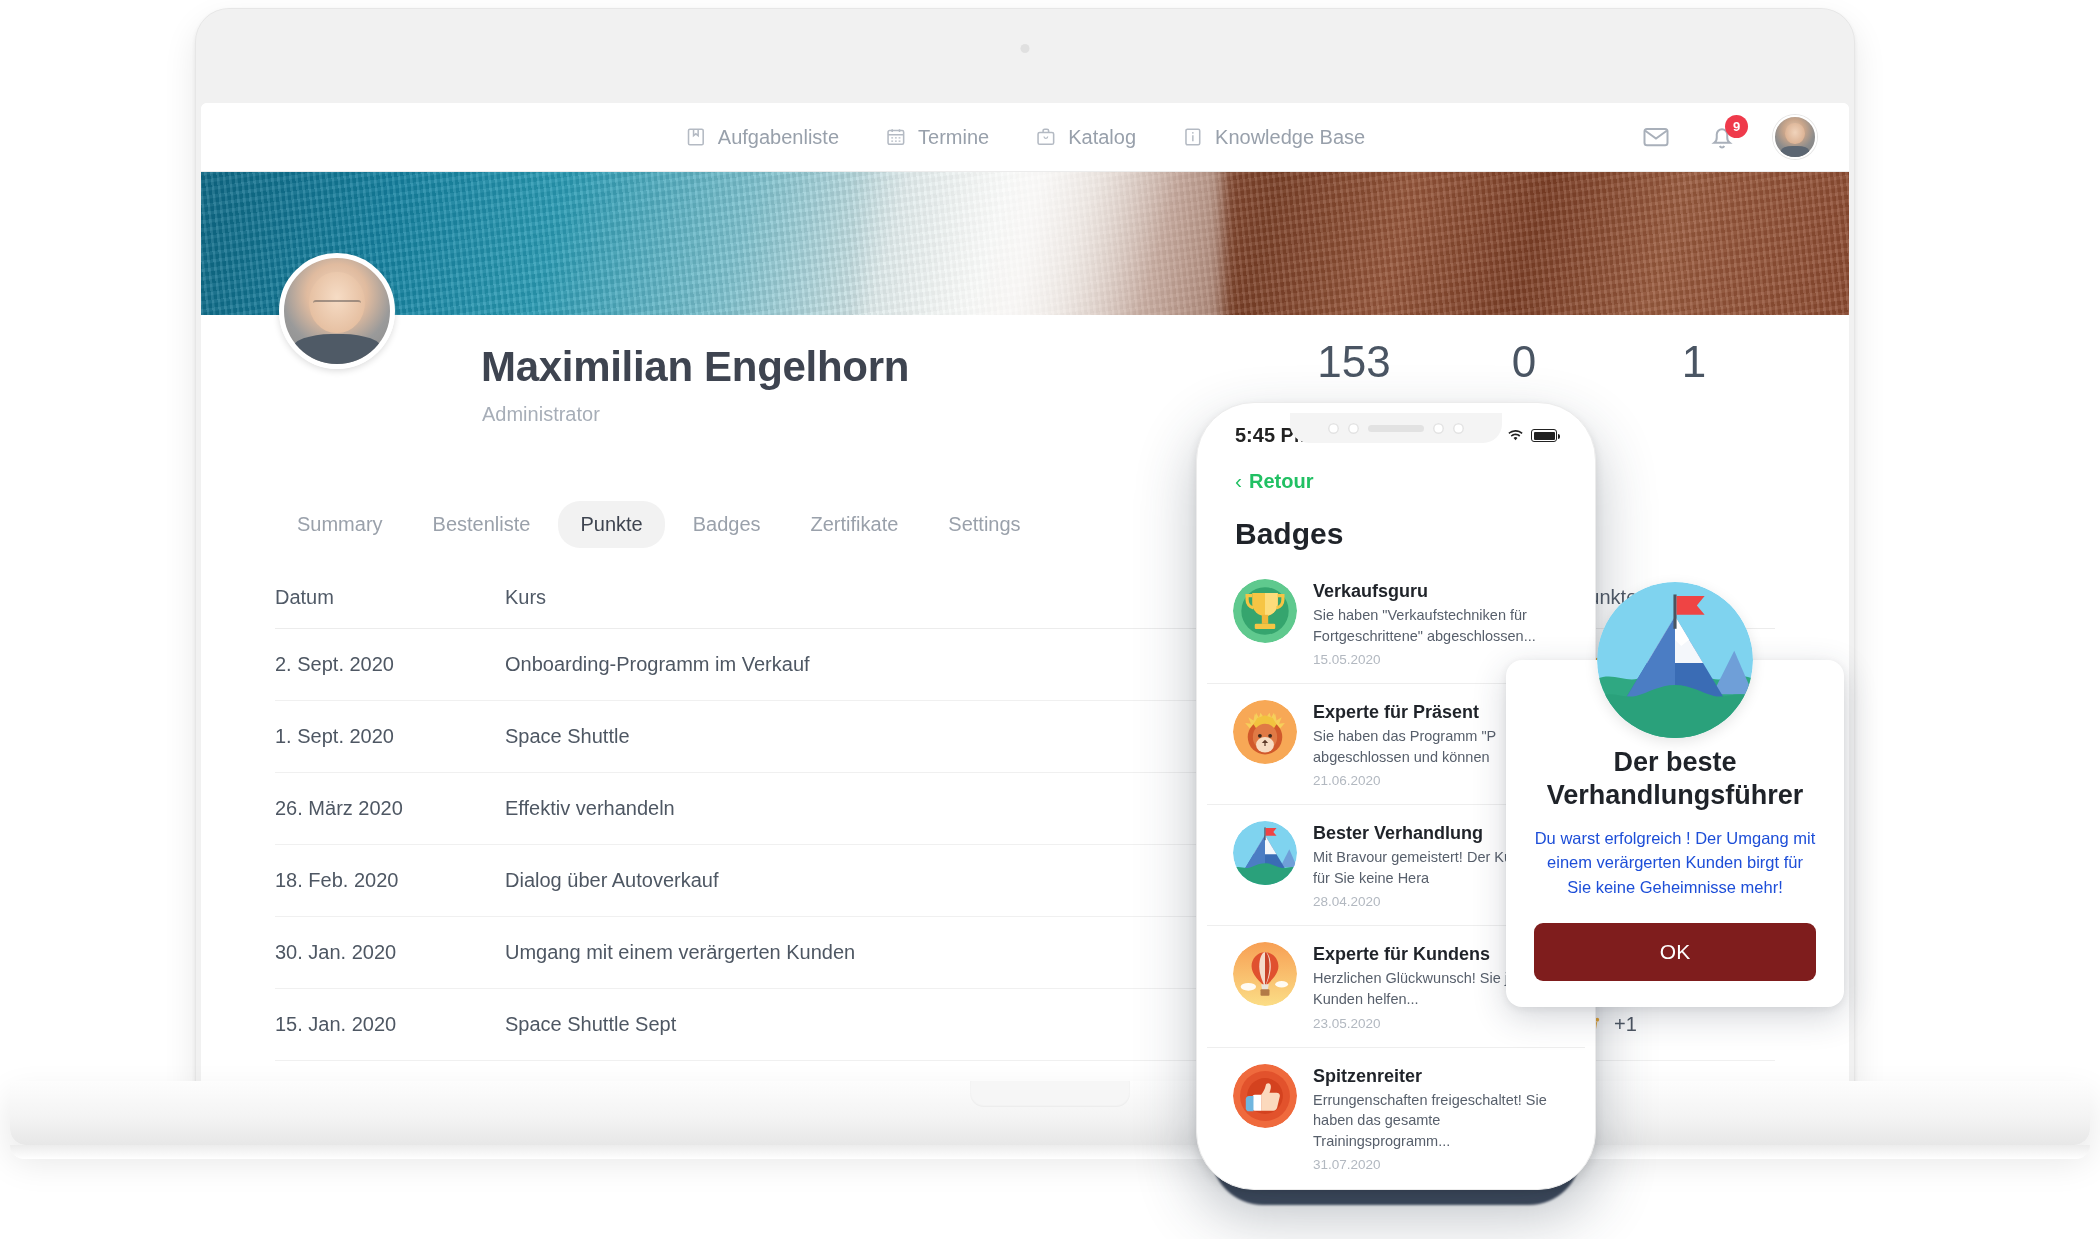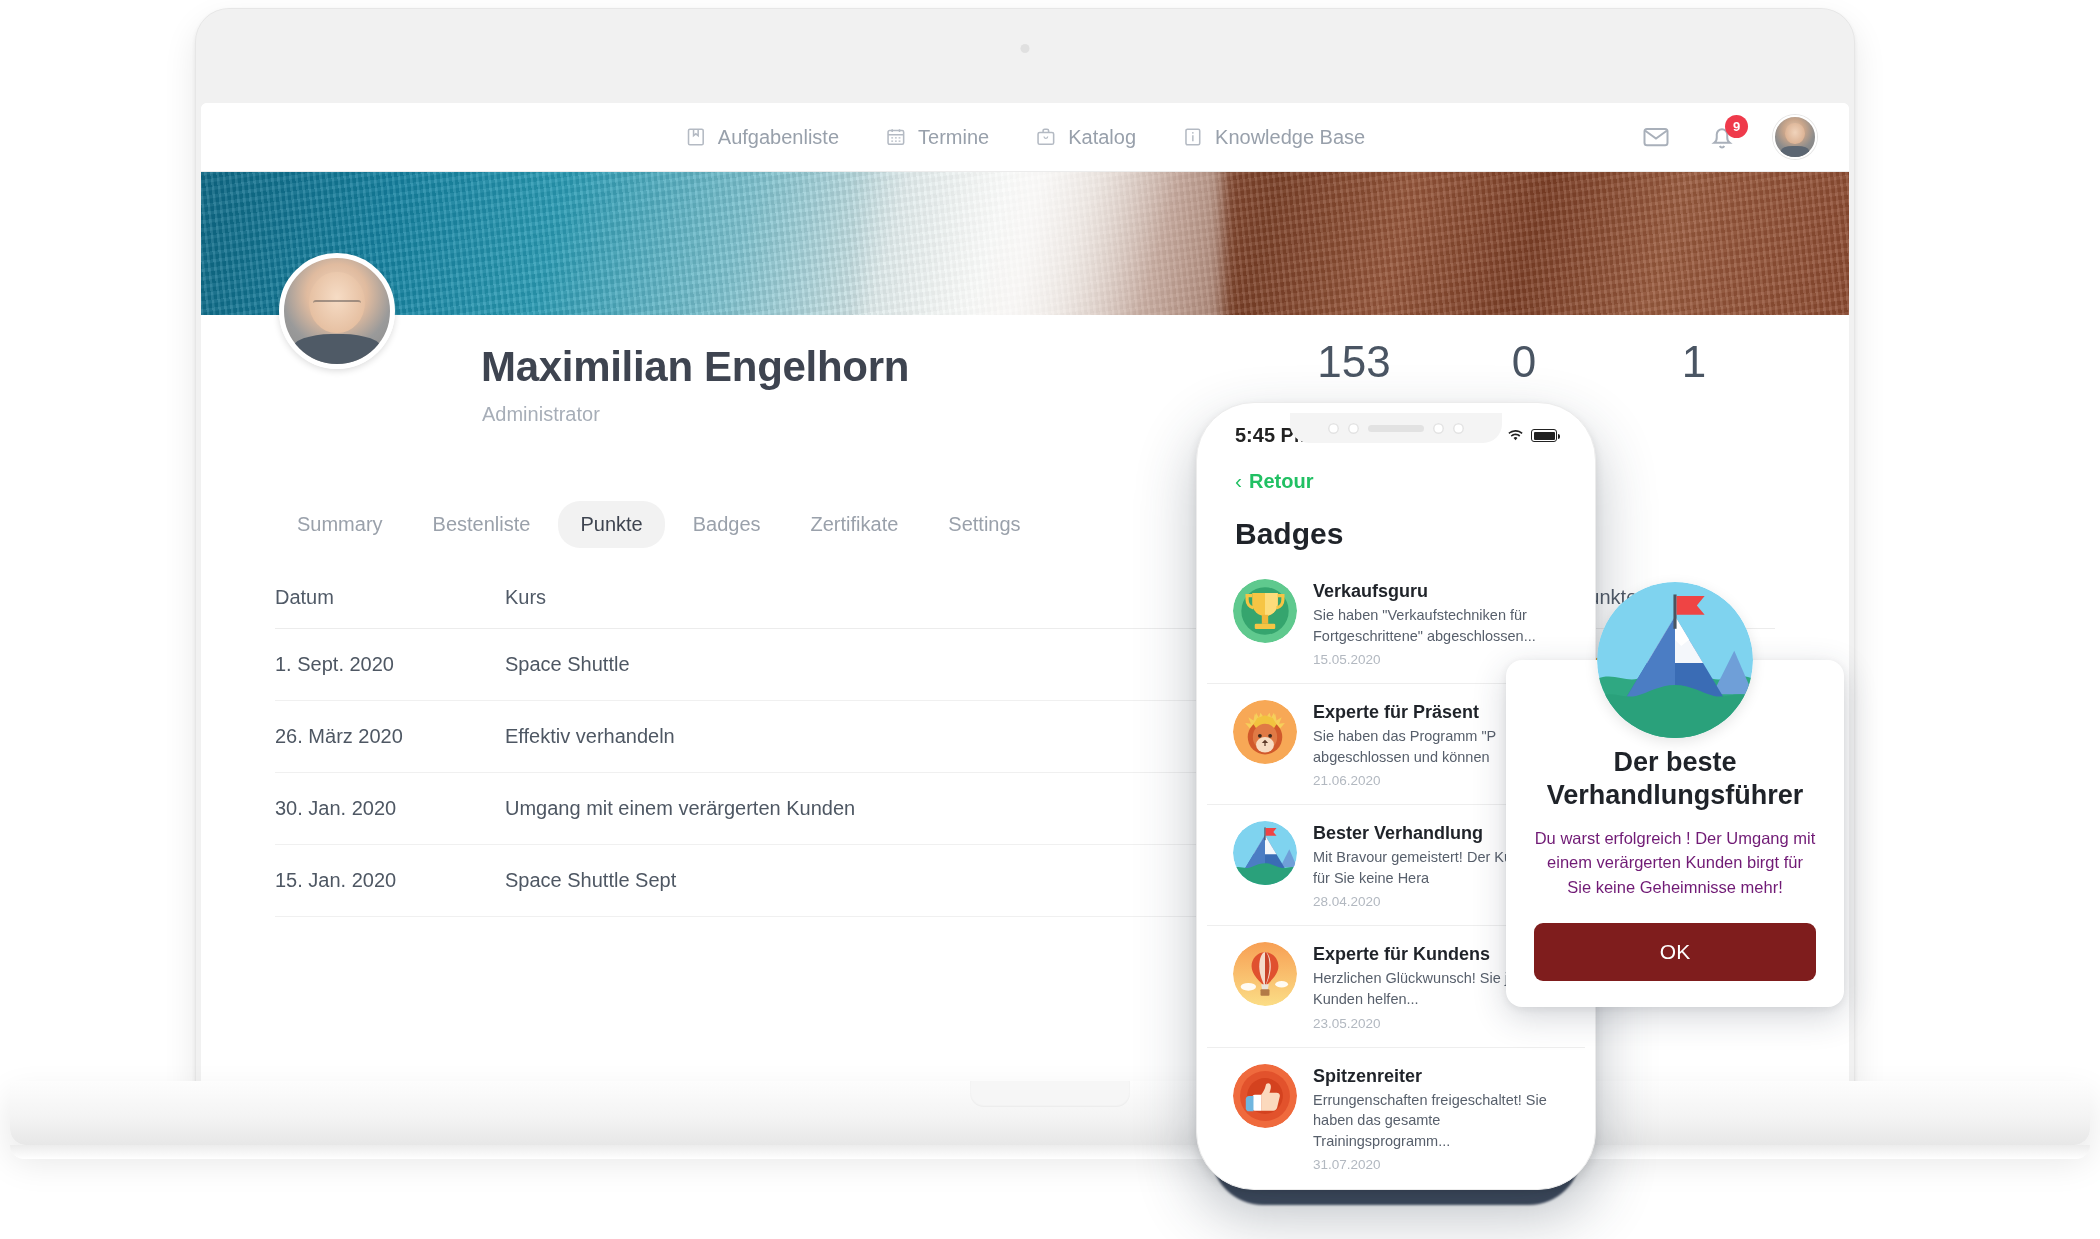--- a/index.html
+++ b/index.html
@@ -402,21 +402,21 @@
     border-radius: 50%;
     overflow: hidden;
     box-shadow: 0 4px 14px rgba(0,0,0,0.10);
   }
   .modal-badge svg { display:block; width:100%; height:100%; }
   .modal-title {
     font-size: 27px; font-weight: bold; color: #1f2329;
     line-height: 1.22; margin-bottom: 14px;
   }
   .modal-text {
-    font-size: 16.5px; color: #701a75; line-height: 1.48;
+    font-size: 16.5px; color: #1d4ed8; line-height: 1.48;
     margin-bottom: 24px;
   }
   .modal-ok {
     display:block; width: 100%;
     background: #7f1d1d;
     color: #fff;
     border: none;
     border-radius: 9px;
     padding: 17px 0;
     font-size: 21px;
@@ -528,20 +528,36 @@
       <div class="tab">Settings</div>
     </div>
 
     <div class="table">
       <div class="thead">
         <div class="c-date">Datum</div>
         <div class="c-course">Kurs</div>
         <div class="c-points">Punkte</div>
       </div>
       <div id="table-body">
+          <div class="trow">
+            <div class="c-date">2. Sept. 2020</div>
+            <div class="c-course">Onboarding-Programm im Verkauf</div>
+            <div class="c-points">
+              <span>
+                <svg class="crown" viewBox="0 0 24 24" fill="#f5ad2e">
+                  <path d="M3.4 8.3 6.1 12l2.6-5.2L12 10.6l3.3-3.8L17.9 12l2.7-3.7 -1.3 8.2H4.7Z"></path>
+                  <rect x="4.6" y="17.4" width="14.8" height="2.3" rx="1"></rect>
+                  <circle cx="3.4" cy="7.1" r="1.7"></circle>
+                  <circle cx="20.6" cy="7.1" r="1.7"></circle>
+                  <circle cx="12" cy="5" r="1.9"></circle>
+                </svg>
+              </span>
+              <span class="pts">+1</span>
+            </div>
+          </div>
           <div class="trow">
             <div class="c-date">1. Sept. 2020</div>
             <div class="c-course">Space Shuttle</div>
             <div class="c-points">
               <span>
                 <svg class="crown" viewBox="0 0 24 24" fill="#f5ad2e">
                   <path d="M3.4 8.3 6.1 12l2.6-5.2L12 10.6l3.3-3.8L17.9 12l2.7-3.7 -1.3 8.2H4.7Z"></path>
                   <rect x="4.6" y="17.4" width="14.8" height="2.3" rx="1"></rect>
                   <circle cx="3.4" cy="7.1" r="1.7"></circle>
                   <circle cx="20.6" cy="7.1" r="1.7"></circle>
@@ -558,20 +574,36 @@
               <span>
                 <svg class="crown" viewBox="0 0 24 24" fill="#f5ad2e">
                   <path d="M3.4 8.3 6.1 12l2.6-5.2L12 10.6l3.3-3.8L17.9 12l2.7-3.7 -1.3 8.2H4.7Z"></path>
                   <rect x="4.6" y="17.4" width="14.8" height="2.3" rx="1"></rect>
                   <circle cx="3.4" cy="7.1" r="1.7"></circle>
                   <circle cx="20.6" cy="7.1" r="1.7"></circle>
                   <circle cx="12" cy="5" r="1.9"></circle>
                 </svg>
               </span>
               <span class="pts">+10</span>
+            </div>
+          </div>
+          <div class="trow">
+            <div class="c-date">18. Feb. 2020</div>
+            <div class="c-course">Dialog über Autoverkauf</div>
+            <div class="c-points">
+              <span>
+                <svg class="crown" viewBox="0 0 24 24" fill="#f5ad2e">
+                  <path d="M3.4 8.3 6.1 12l2.6-5.2L12 10.6l3.3-3.8L17.9 12l2.7-3.7 -1.3 8.2H4.7Z"></path>
+                  <rect x="4.6" y="17.4" width="14.8" height="2.3" rx="1"></rect>
+                  <circle cx="3.4" cy="7.1" r="1.7"></circle>
+                  <circle cx="20.6" cy="7.1" r="1.7"></circle>
+                  <circle cx="12" cy="5" r="1.9"></circle>
+                </svg>
+              </span>
+              <span class="pts">+5</span>
             </div>
           </div>
           <div class="trow">
             <div class="c-date">30. Jan. 2020</div>
             <div class="c-course">Umgang mit einem verärgerten Kunden</div>
             <div class="c-points">
               <span>
                 <svg class="crown" viewBox="0 0 24 24" fill="#f5ad2e">
                   <path d="M3.4 8.3 6.1 12l2.6-5.2L12 10.6l3.3-3.8L17.9 12l2.7-3.7 -1.3 8.2H4.7Z"></path>
                   <rect x="4.6" y="17.4" width="14.8" height="2.3" rx="1"></rect>

